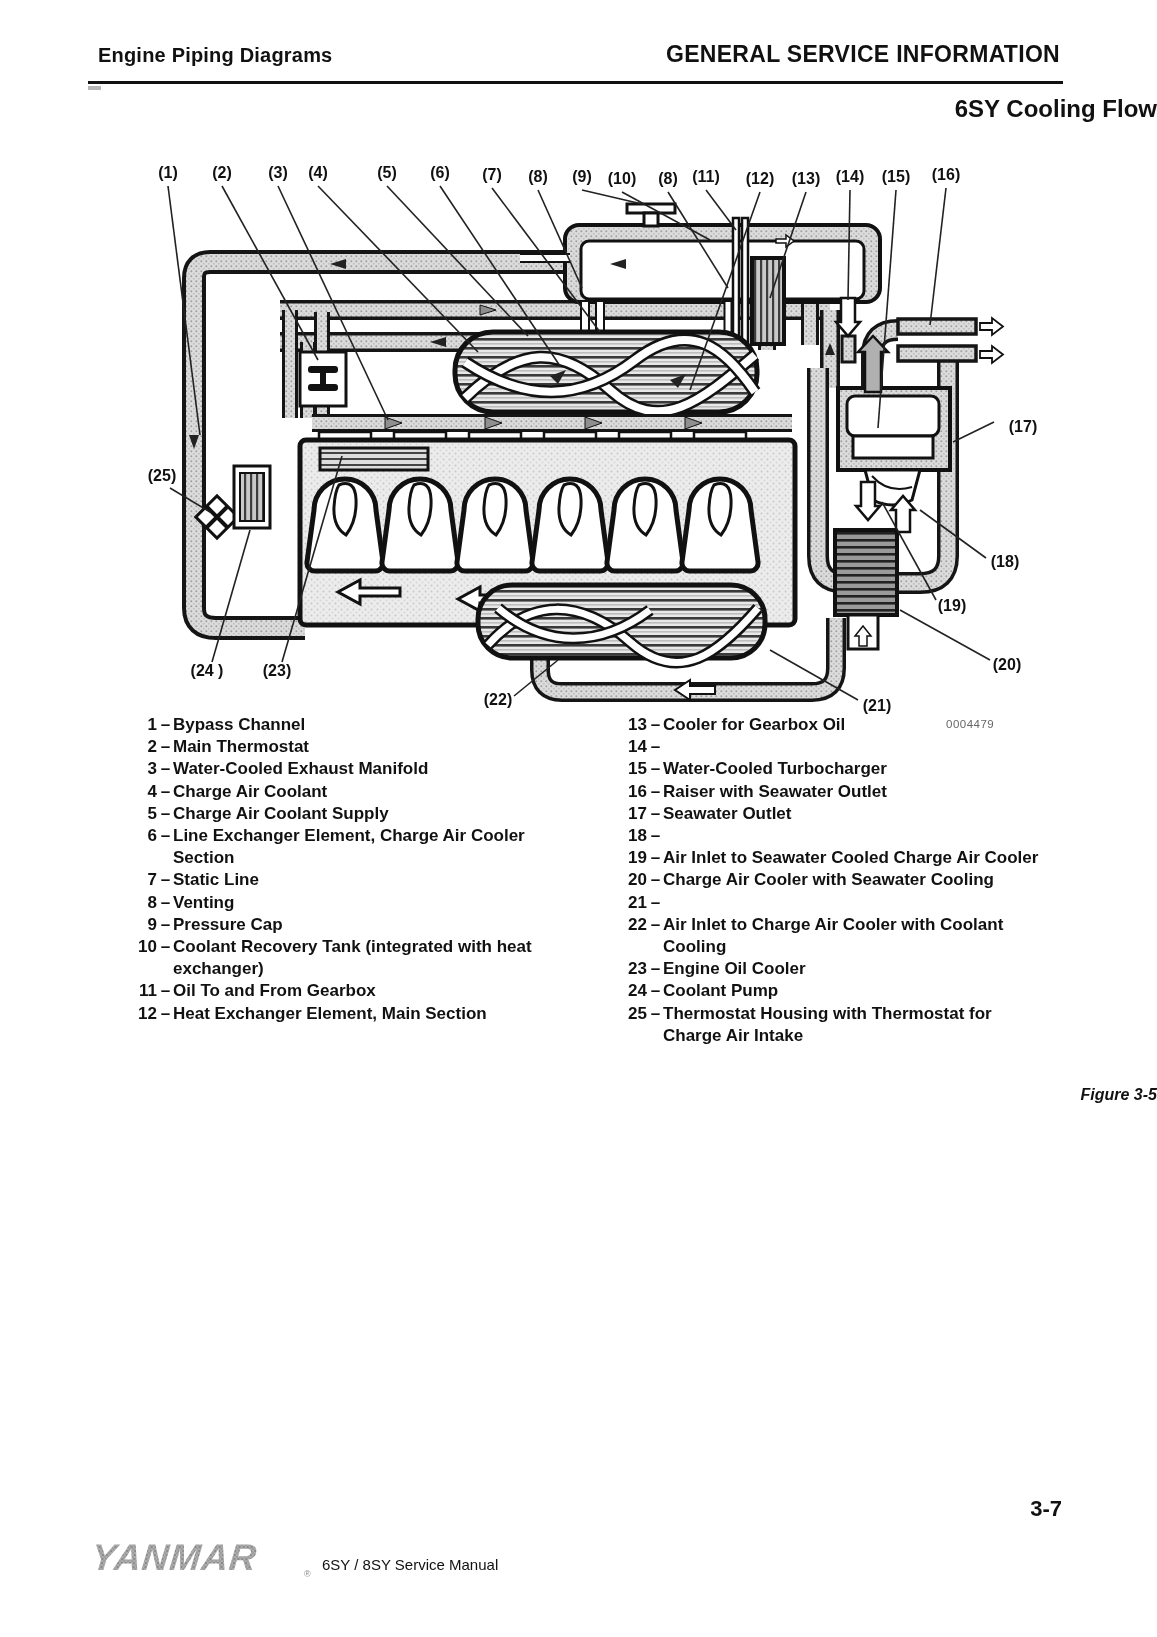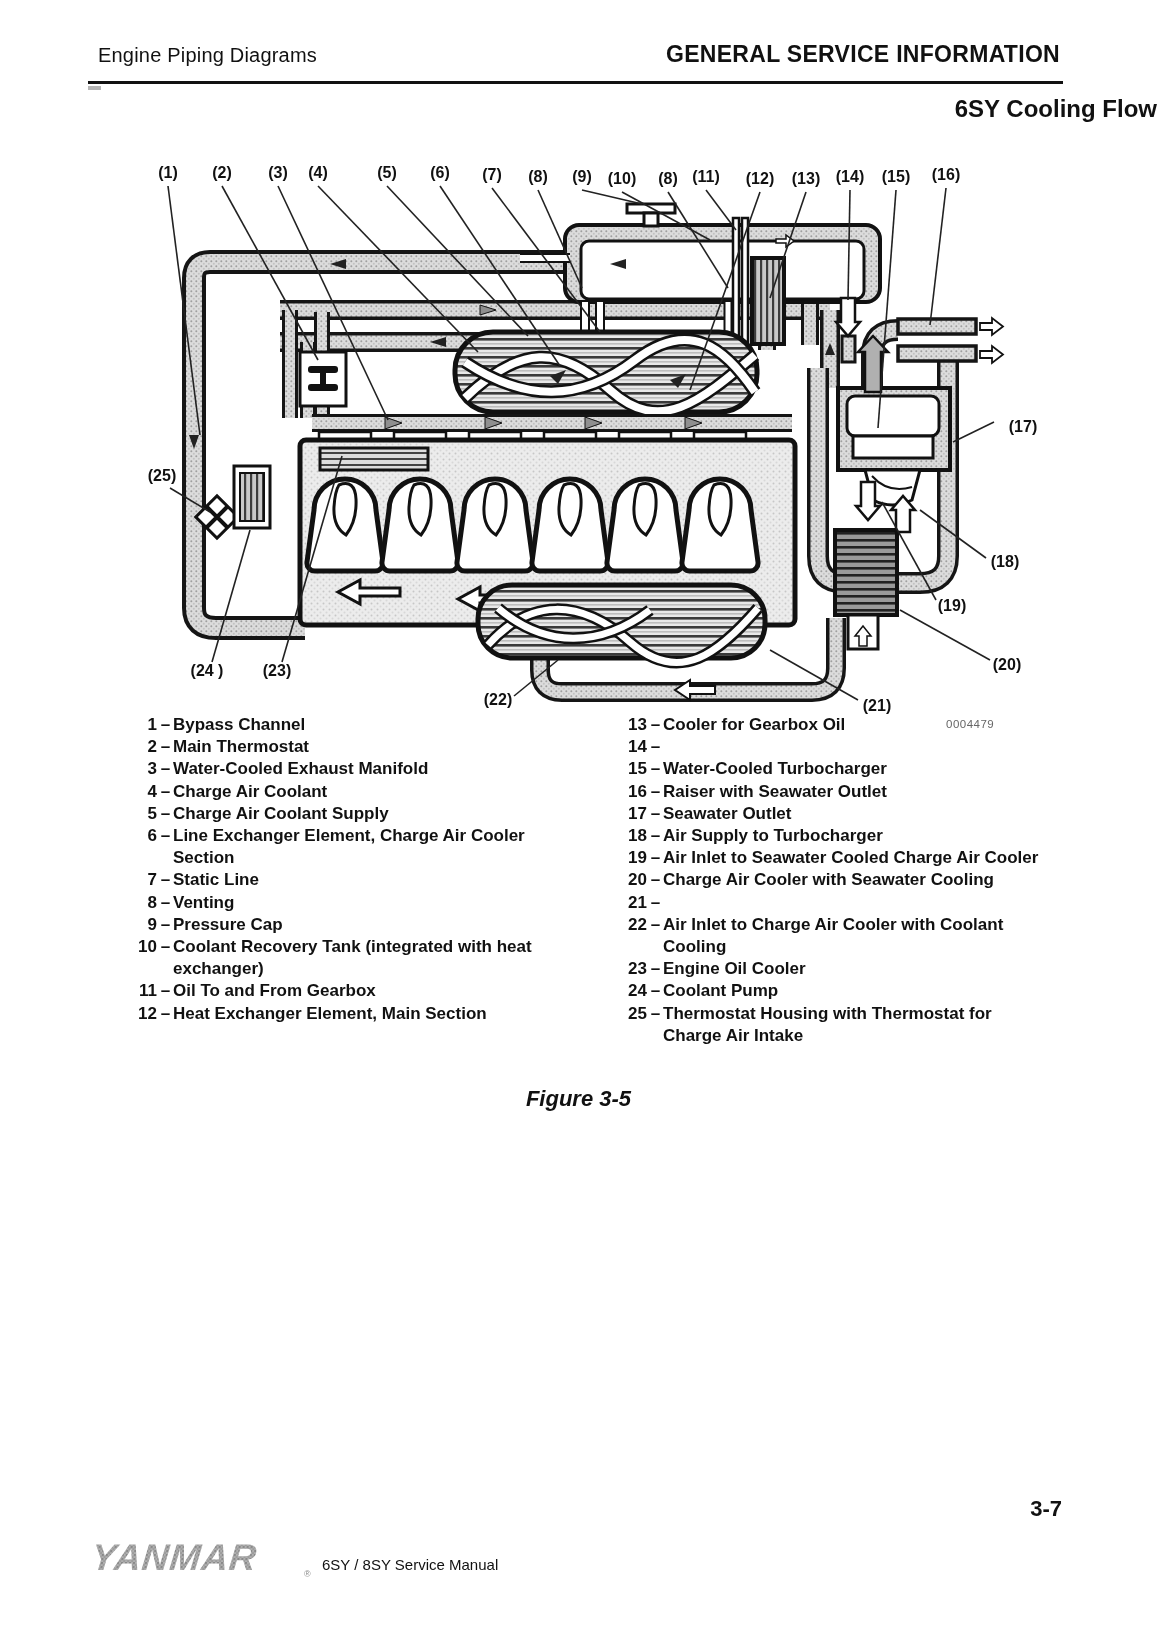--- a/index.html
+++ b/index.html
@@ -1,32 +1,32 @@
 <!DOCTYPE html>
 <html><head>
 <meta charset="utf-8">
 <style>
   html,body{margin:0;padding:0;background:#888;}
   .page{position:relative;width:1157px;height:1637px;background:#ffffff;margin:0 auto;
         font-family:"Liberation Sans",sans-serif;color:#111;overflow:hidden;}
-  .hdr-left{position:absolute;left:98px;top:44px;font-size:20px;font-weight:normal;letter-spacing:.2px;text-align:center;}
+  .hdr-left{position:absolute;left:98px;top:44px;font-size:20px;font-weight:bold;letter-spacing:.2px;text-align:center;}
   .hdr-right{position:absolute;right:97px;top:41px;font-size:23px;font-weight:bold;letter-spacing:.3px;margin-left:44px;}
   .hdr-rule{position:absolute;left:88px;right:94px;top:81px;height:3px;background:#111;}
   .hdr-tick{position:absolute;left:88px;top:86px;width:13px;height:4px;background:#b5b5b5;}
   .dia-title{position:absolute;left:0;right:0;top:95px;text-align:right;font-size:24px;font-weight:bold;}
   .img-code{position:absolute;left:946px;top:718px;font-size:11.5px;color:#666;letter-spacing:.5px;}
   .legend{position:absolute;font-size:17px;font-weight:bold;line-height:22.2px;}
   .legend-left{left:131px;top:714px;width:452px;}
   .legend-right{left:621px;top:714px;width:420px;}
   .lrow{display:flex;align-items:flex-start;}
   .lnum{flex:none;width:26px;text-align:right;}
   .ldash{flex:none;width:15px;text-align:center;margin-left:1px;}
   .ltext{flex:1;}
-  .fig-caption{position:absolute;left:0;right:0;top:1086px;text-align:center;
-               font-size:22px;font-weight:bold;font-style:italic;}
+  .fig-caption{position:absolute;left:0;right:0;top:1086px;text-align:right;
+               font-size:16px;font-weight:bold;font-style:italic;}
   .foot-manual{position:absolute;left:322px;top:1556px;font-size:15px;}
   .foot-page{position:absolute;right:95px;top:1496px;font-size:22px;font-weight:bold;}
   .logo-wrap{position:absolute;left:92px;top:1534px;}
   
   .po{fill:none;stroke:#151515;stroke-linejoin:round;stroke-linecap:butt;}
   .pi{fill:none;stroke:url(#ht);stroke-linejoin:round;stroke-linecap:butt;}
   .co{font-family:"Liberation Sans",sans-serif;font-size:16px;font-weight:bold;fill:#111;text-anchor:middle;}
   .ld{stroke:#222;stroke-width:1.6;fill:none;}
   .wt{fill:#fff;stroke:#111;}
 </style>
@@ -397,21 +397,20 @@
         <span class="ltext">Raiser with Seawater Outlet</span>
       </div>
       <div class="lrow">
         <span class="lnum">17</span>
         <span class="ldash">–</span>
         <span class="ltext">Seawater Outlet</span>
       </div>
       <div class="lrow">
         <span class="lnum">18</span>
         <span class="ldash">–</span>
-        <span class="ltext">Air Supply to Turbocharger</span>
       </div>
       <div class="lrow">
         <span class="lnum">19</span>
         <span class="ldash">–</span>
         <span class="ltext">Air Inlet to Seawater Cooled Charge Air Cooler</span>
       </div>
       <div class="lrow">
         <span class="lnum">20</span>
         <span class="ldash">–</span>
         <span class="ltext">Charge Air Cooler with Seawater Cooling</span>

